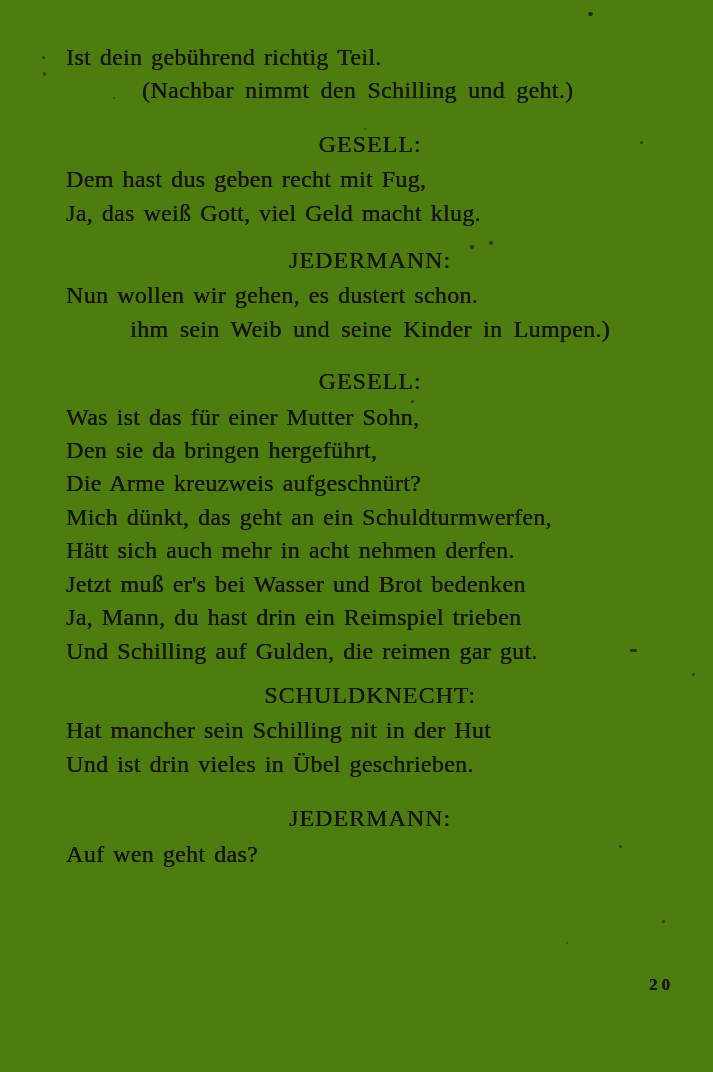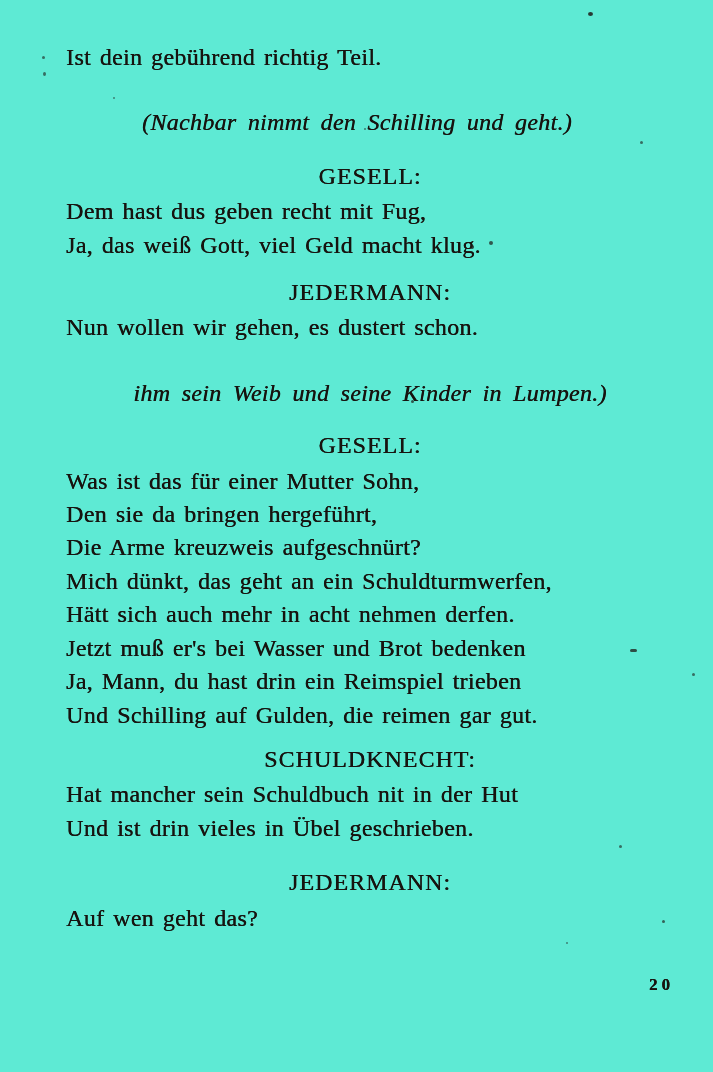--- a/index.html
+++ b/index.html
@@ -1,20 +1,20 @@
 <!DOCTYPE html>
 <html><head>
 <meta charset="utf-8">
 <style>
   html, body { margin: 0; padding: 0; }
   .page {
     position: relative;
     width: 713px;
     height: 1072px;
-    background: #5eead4;
+    background: #4d7c0f;
     font-family: "Liberation Serif", "DejaVu Serif", serif;
     color: #17130f;
     overflow: hidden;
   }
   .text-block {
     position: absolute;
     left: 66px;
     top: 41px;
     width: 608px;
   }
@@ -30,23 +30,21 @@
     text-align: center;
     letter-spacing: 1px;
     margin-bottom: 2px;
   }
   .sp-a { margin-top: 20px; }
   .sp-b { margin-top: 14px; }
   .sp-c { margin-top: 19px; }
   .sp-d { margin-top: 11px; }
   .sp-e { margin-top: 21px; }
   .stage {
-    font-style: italic;
     word-spacing: 5px;
-    margin-top: 32px;
   }
   .stage-indent { margin-left: 76px; }
   .stage-wide {
     white-space: normal;
     text-align: justify;
     text-align-last: justify;
     word-spacing: 6px;
   }
   .stage-center {
     text-align: center;
@@ -100,21 +98,21 @@
     <div class="line speaker sp-c">GESELL:</div>
     <div class="line">Was ist das für einer Mutter Sohn,</div>
     <div class="line">Den sie da bringen hergeführt,</div>
     <div class="line">Die Arme kreuzweis aufgeschnürt?</div>
     <div class="line">Mich dünkt, das geht an ein Schuldturmwerfen,</div>
     <div class="line">Hätt sich auch mehr in acht nehmen derfen.</div>
     <div class="line">Jetzt muß er's bei Wasser und Brot bedenken</div>
     <div class="line">Ja, Mann, du hast drin ein Reimspiel trieben</div>
     <div class="line">Und Schilling auf Gulden, die reimen gar gut.</div>
     <div class="line speaker sp-d">SCHULDKNECHT:</div>
-    <div class="line">Hat mancher sein Schuldbuch nit in der Hut</div>
+    <div class="line">Hat mancher sein Schilling nit in der Hut</div>
     <div class="line">Und ist drin vieles in Übel geschrieben.</div>
     <div class="line speaker sp-e">JEDERMANN:</div>
     <div class="line">Auf wen geht das?</div>
   </div>
 
   <div class="pagenum">20</div>
 
   <div class="speck s1"></div>
   <div class="speck s2"></div>
   <div class="speck s3"></div>

